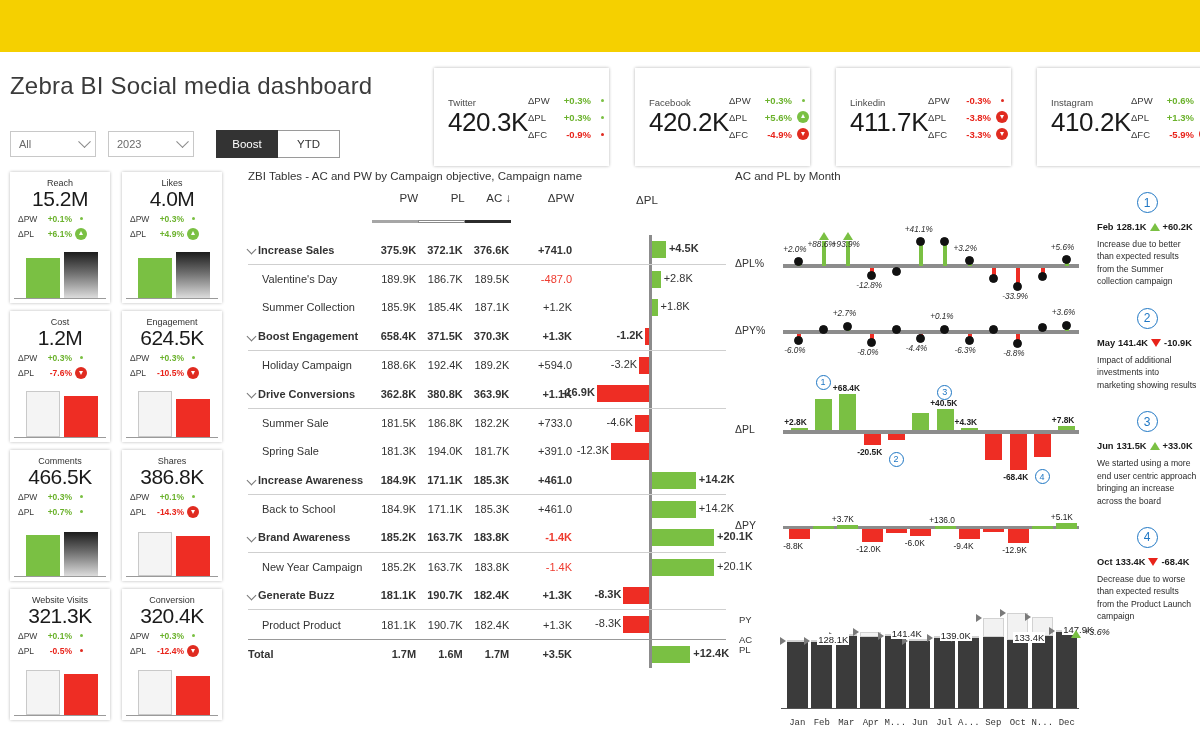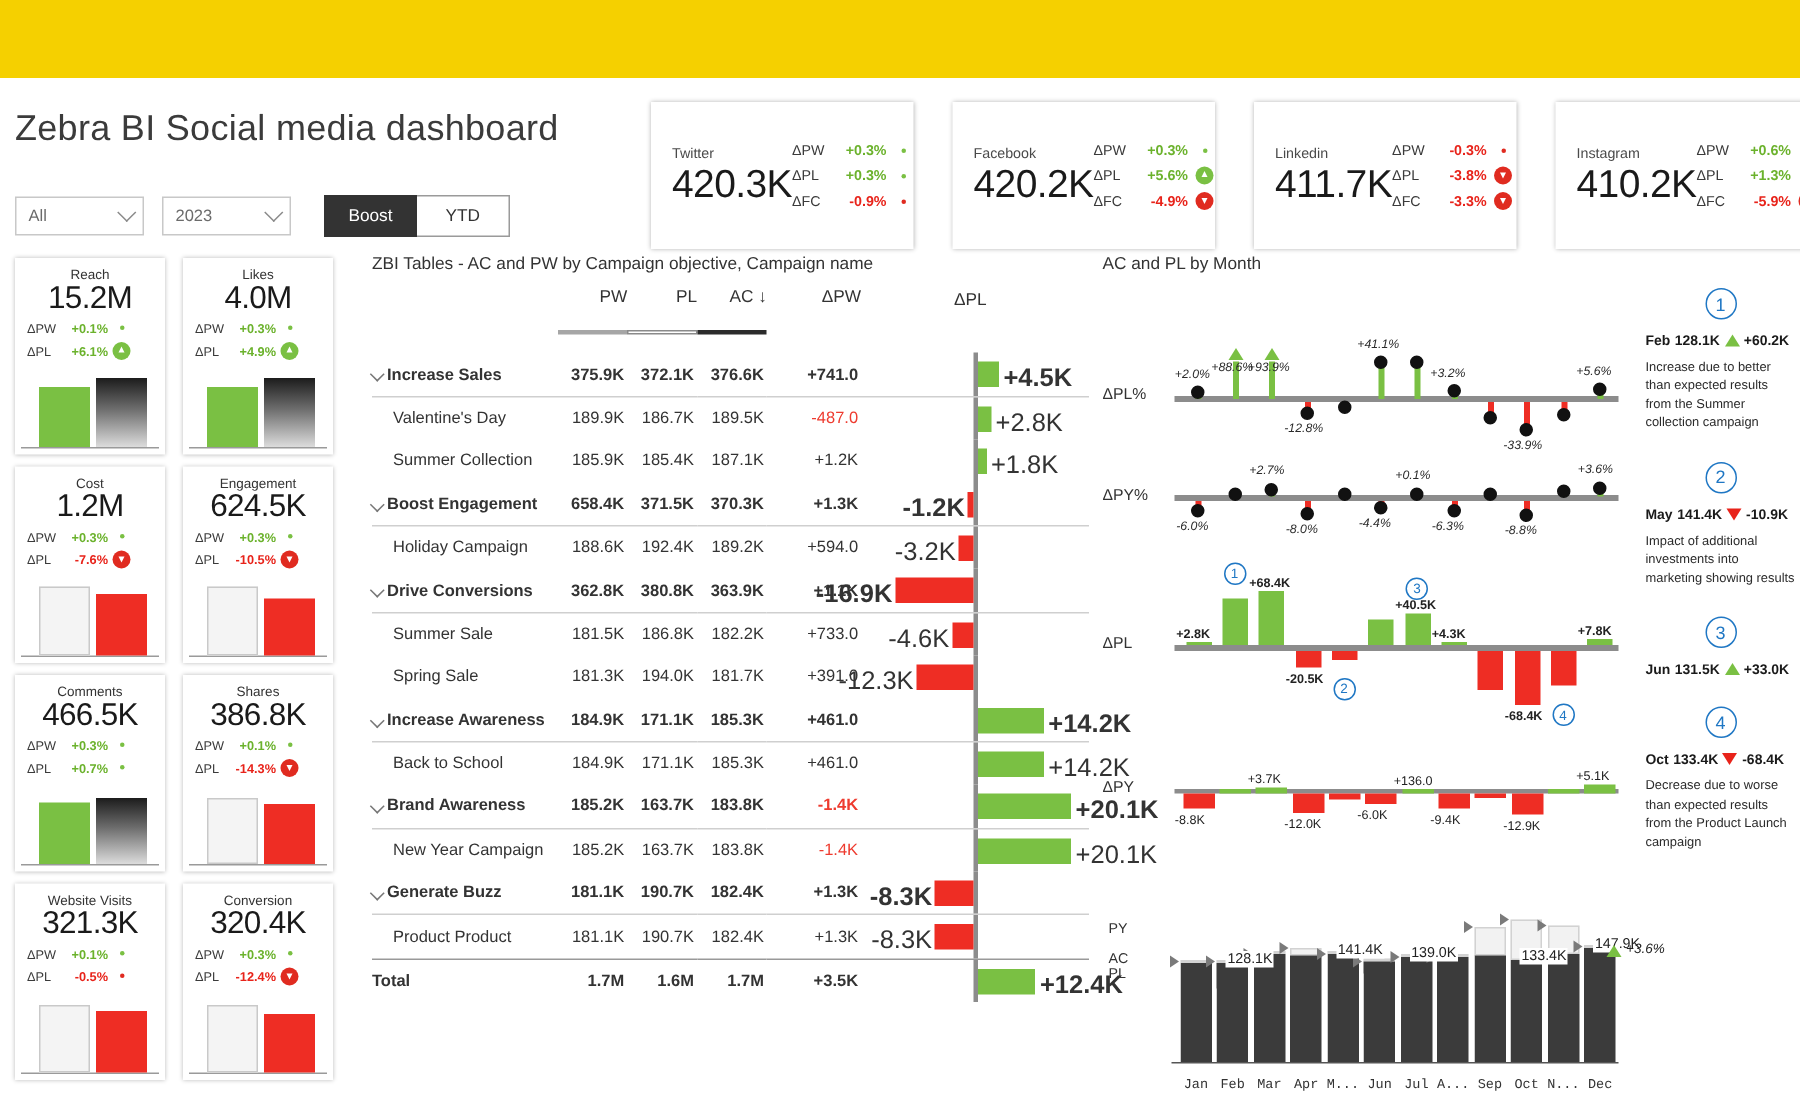--- a/index.html
+++ b/index.html
@@ -97,21 +97,21 @@
   tr.child td.lbl { padding-left:14px; }
   tr.sep td { border-bottom:1px solid #cfcfcf; }
   tr.total td { font-weight:bold; border-top:1px solid #999; }
   .c-pw { width:46px; } .c-pl { width:46px; } .c-ac { width:46px; }
   .dpwcell { width:62px; }
   .dplcell { position:relative; width:150px; padding:0; }
   .dplbox { position:relative; height:28.4px; }
   .axis { position:absolute; left:75px; top:0; bottom:0; width:3px; background:#8c8c8c; }
   .wb { position:absolute; top:6px; height:17px; }
   .wb.g { background:#7ac043; } .wb.r { background:#ee2d24; }
-  .wbl { position:absolute; top:7px; font-size:17px; }
+  .wbl { position:absolute; top:7px; font-size:11px; }
   .neg-txt { color:#ee3b2f; }
 
   
   .charts { position:absolute; left:735px; top:170px; width:350px; }
   .ch-title { font-size:11.5px; color:#333; }
   .rowlabel { position:absolute; left:0; font-size:10.5px; color:#333; }
   .panel { position:relative; }
   .axisline { position:absolute; left:48px; right:6px; height:4px; background:#8c8c8c; }
   .dot { position:absolute; width:9px; height:9px; border-radius:50%; background:#111; border:1px solid #111; }
   .stem { position:absolute; width:4px; }
@@ -936,20 +936,21 @@
       <div class="note-body">Impact of additional investments into marketing showing results</div>
     </div>
     <div class="note">
       <div class="note-circ">3</div>
       <div class="note-head">
         <span>Jun</span>
         <span>131.5K</span>
         <span class="tri-up"></span>
         <span>+33.0K</span>
       </div>
+      <div class="note-body">We started using a more end user centric approach bringing an increase across the board</div>
     </div>
     <div class="note">
       <div class="note-circ">4</div>
       <div class="note-head">
         <span>Oct</span>
         <span>133.4K</span>
         <span class="tri-dn"></span>
         <span>-68.4K</span>
       </div>
       <div class="note-body">Decrease due to worse than expected results from the Product Launch campaign</div>

